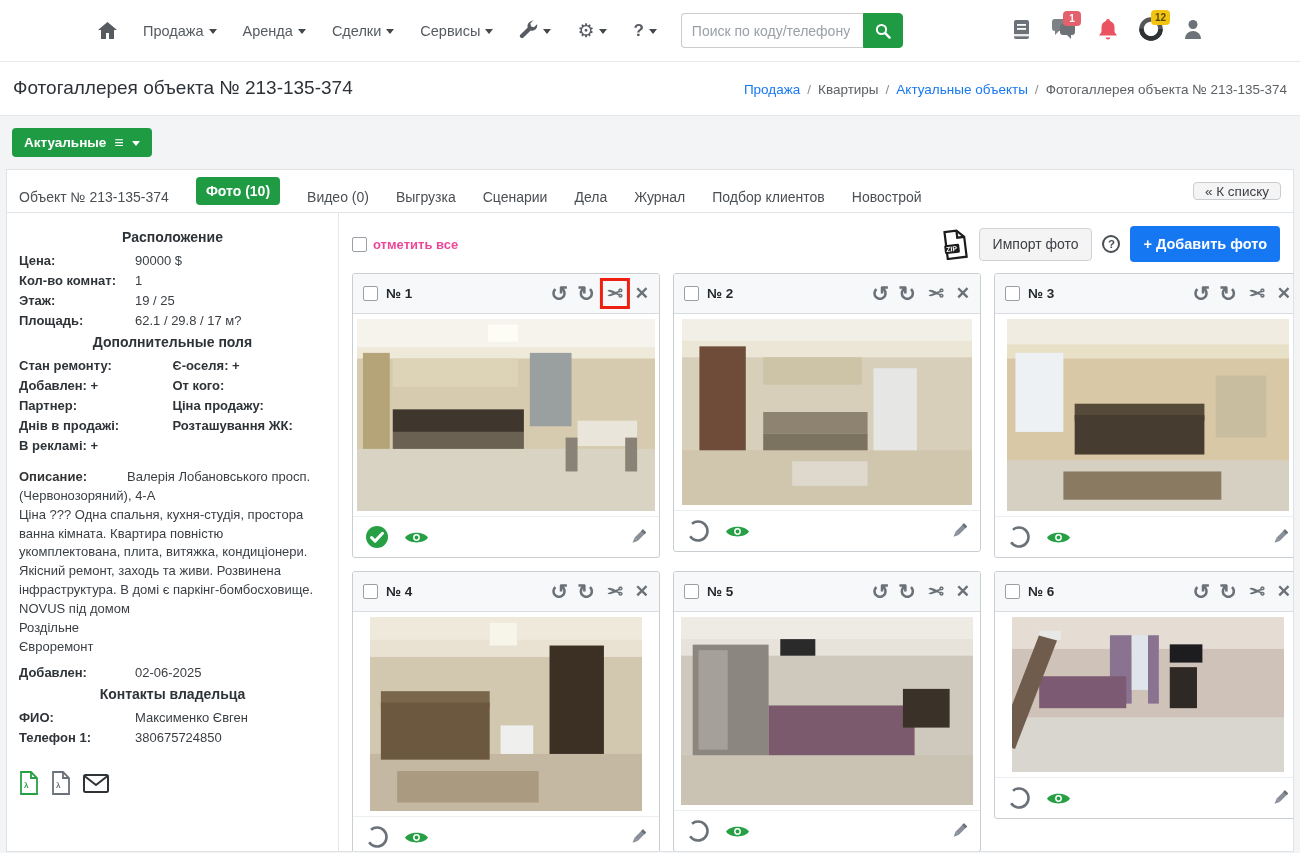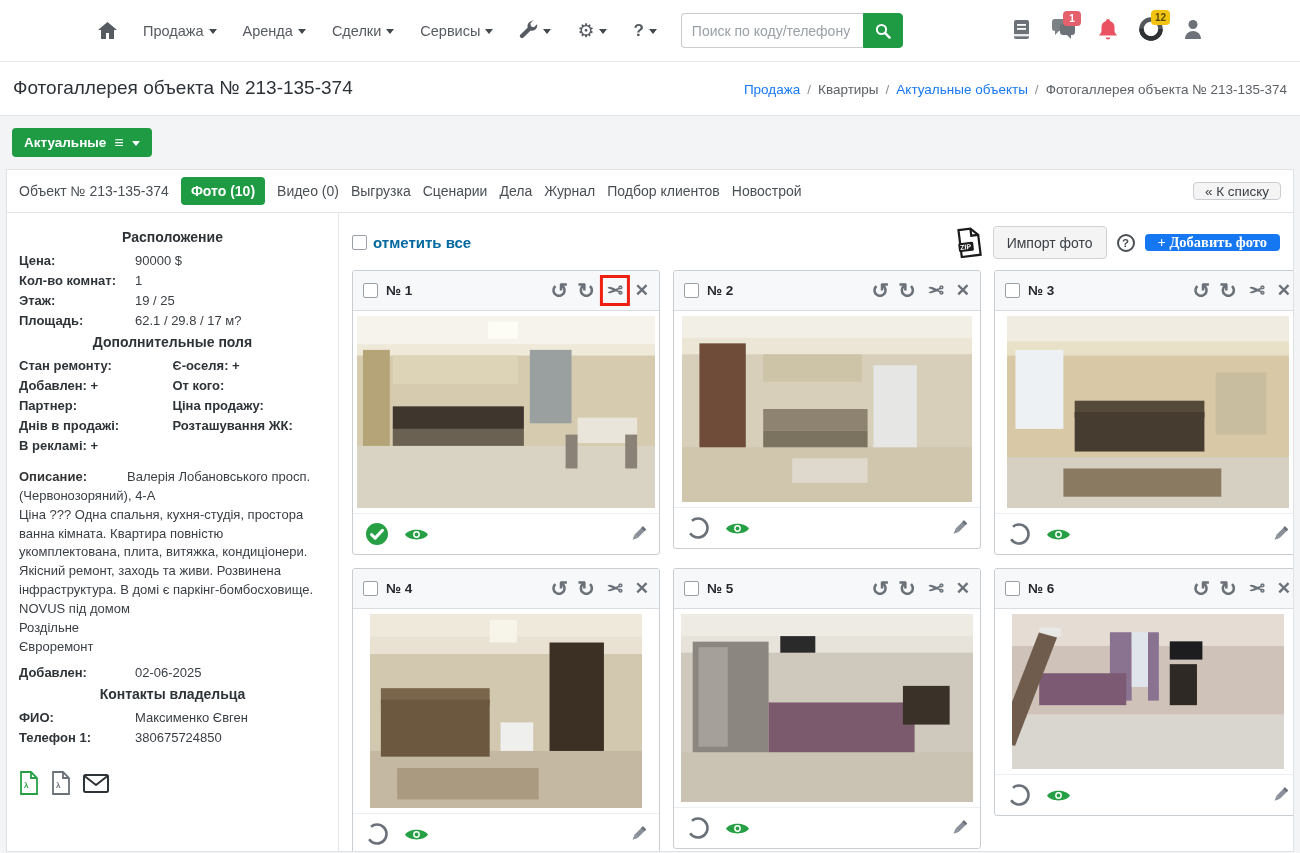--- a/index.html
+++ b/index.html
@@ -41,21 +41,21 @@
   .band { background:#f3f4f6; padding:12px; }
   .btn-green { background:var(--green); color:#fff; border:none; border-radius:4px; height:29px;
                padding:0 12px; font-size:13.5px; font-weight:bold; display:inline-flex;
                align-items:center; gap:8px; cursor:pointer; font-family:"Liberation Sans", sans-serif; }
   .btn-green .burger { font-size:16px; font-weight:bold; }
   .btn-green .caret { border-top-color:#fff; }
 
   
   .panel { background:#fff; border:1px solid #dfe3e6; margin:0 6px; height:683px; display:flex; flex-direction:column; }
   .tabs-row { display:flex; align-items:center; padding:7px 12px; border-bottom:1px solid #e2e5e8; }
-  .tabs { display:flex; align-items:center; gap:12px; }
+  .tabs { display:flex; align-items:flex-end; gap:27px; }
   .tab { font-size:14px; color:#4a4f54; cursor:pointer; white-space:nowrap; }
   .tab.active { background:var(--green); color:#fff; font-weight:bold; border-radius:4px; padding:6px 10px; }
   .btn-light { margin-left:auto; background:#f4f4f5; border:1px solid #c9cdd1; border-radius:4px;
                height:18px; padding:0 11px; font-size:13.5px; color:#3c4146; cursor:pointer;
                font-family:"Liberation Sans", sans-serif; }
 
   .content { display:flex; flex:1; overflow:hidden; }
 
   
   .sidebar { width:332px; border-right:1px solid #e4e7ea; padding:10px 12px; overflow:hidden; }
@@ -72,28 +72,28 @@
   .desc-line { color:#3a3f44; }
   .added-row { margin:9px 0 2px; }
   .file-icons { display:flex; gap:12px; margin-top:26px; align-items:center; }
   .file-icons span { cursor:pointer; display:flex; }
 
   
   .photo-area { flex:1; padding:0 13px 12px; overflow:hidden; }
   .toolbar { display:flex; align-items:center; margin:13px 0 11px; }
   .chk { width:15px; height:15px; border:1px solid #9aa0a6; border-radius:2px; background:#fff;
          display:inline-block; cursor:pointer; flex:none; }
-  .select-all-label { font-weight:bold; margin-left:6px; font-size:15px; color:#0369a1; }
+  .select-all-label { font-weight:bold; margin-left:6px; font-size:13px; color:#ec4899; }
   .toolbar-right { margin-left:auto; display:flex; align-items:center; gap:10px; }
   .btn-import { background:#f4f4f5; border:1px solid #cfd3d7; border-radius:4px; height:33px;
                 padding:0 13px; font-size:14px; color:#3c4146; cursor:pointer; font-family:"Liberation Sans", sans-serif; }
   .help-circle { width:18px; height:18px; border:2px solid #4a4f54; border-radius:50%; color:#4a4f54;
                  font-size:11.5px; font-weight:bold; display:flex; align-items:center; justify-content:center; cursor:pointer; }
-  .btn-blue { background:var(--blue); color:#fff; border:none; border-radius:4px; height:17px;
-              padding:0 13px; font-size:14.5px; font-weight:bold; cursor:pointer; font-family:Liberation Serif, serif; }
+  .btn-blue { background:var(--blue); color:#fff; border:none; border-radius:4px; height:36px;
+              padding:0 13px; font-size:14.5px; font-weight:bold; cursor:pointer; font-family:Liberation Sans, sans-serif; }
 
   .grid { display:grid; grid-template-columns:repeat(3,308px); gap:13px; align-items:start; }
   .card { border:1px solid #c9ced3; border-radius:3px; background:#fff; overflow:hidden; }
   .card-head { height:40px; background:#f7f8f9; border-bottom:1px solid #d9dde1;
                display:flex; align-items:center; padding:0 10px; }
   .card-num { font-weight:bold; font-size:13.5px; margin-left:8px; color:#24282c; }
   .card-icons { margin-left:auto; display:flex; align-items:center; gap:9px; }
   .ic { color:#6a7178; font-weight:bold; cursor:pointer; line-height:1; display:inline-flex;
         align-items:center; justify-content:center; }
   .ic-undo,.ic-redo { font-size:21px; }

